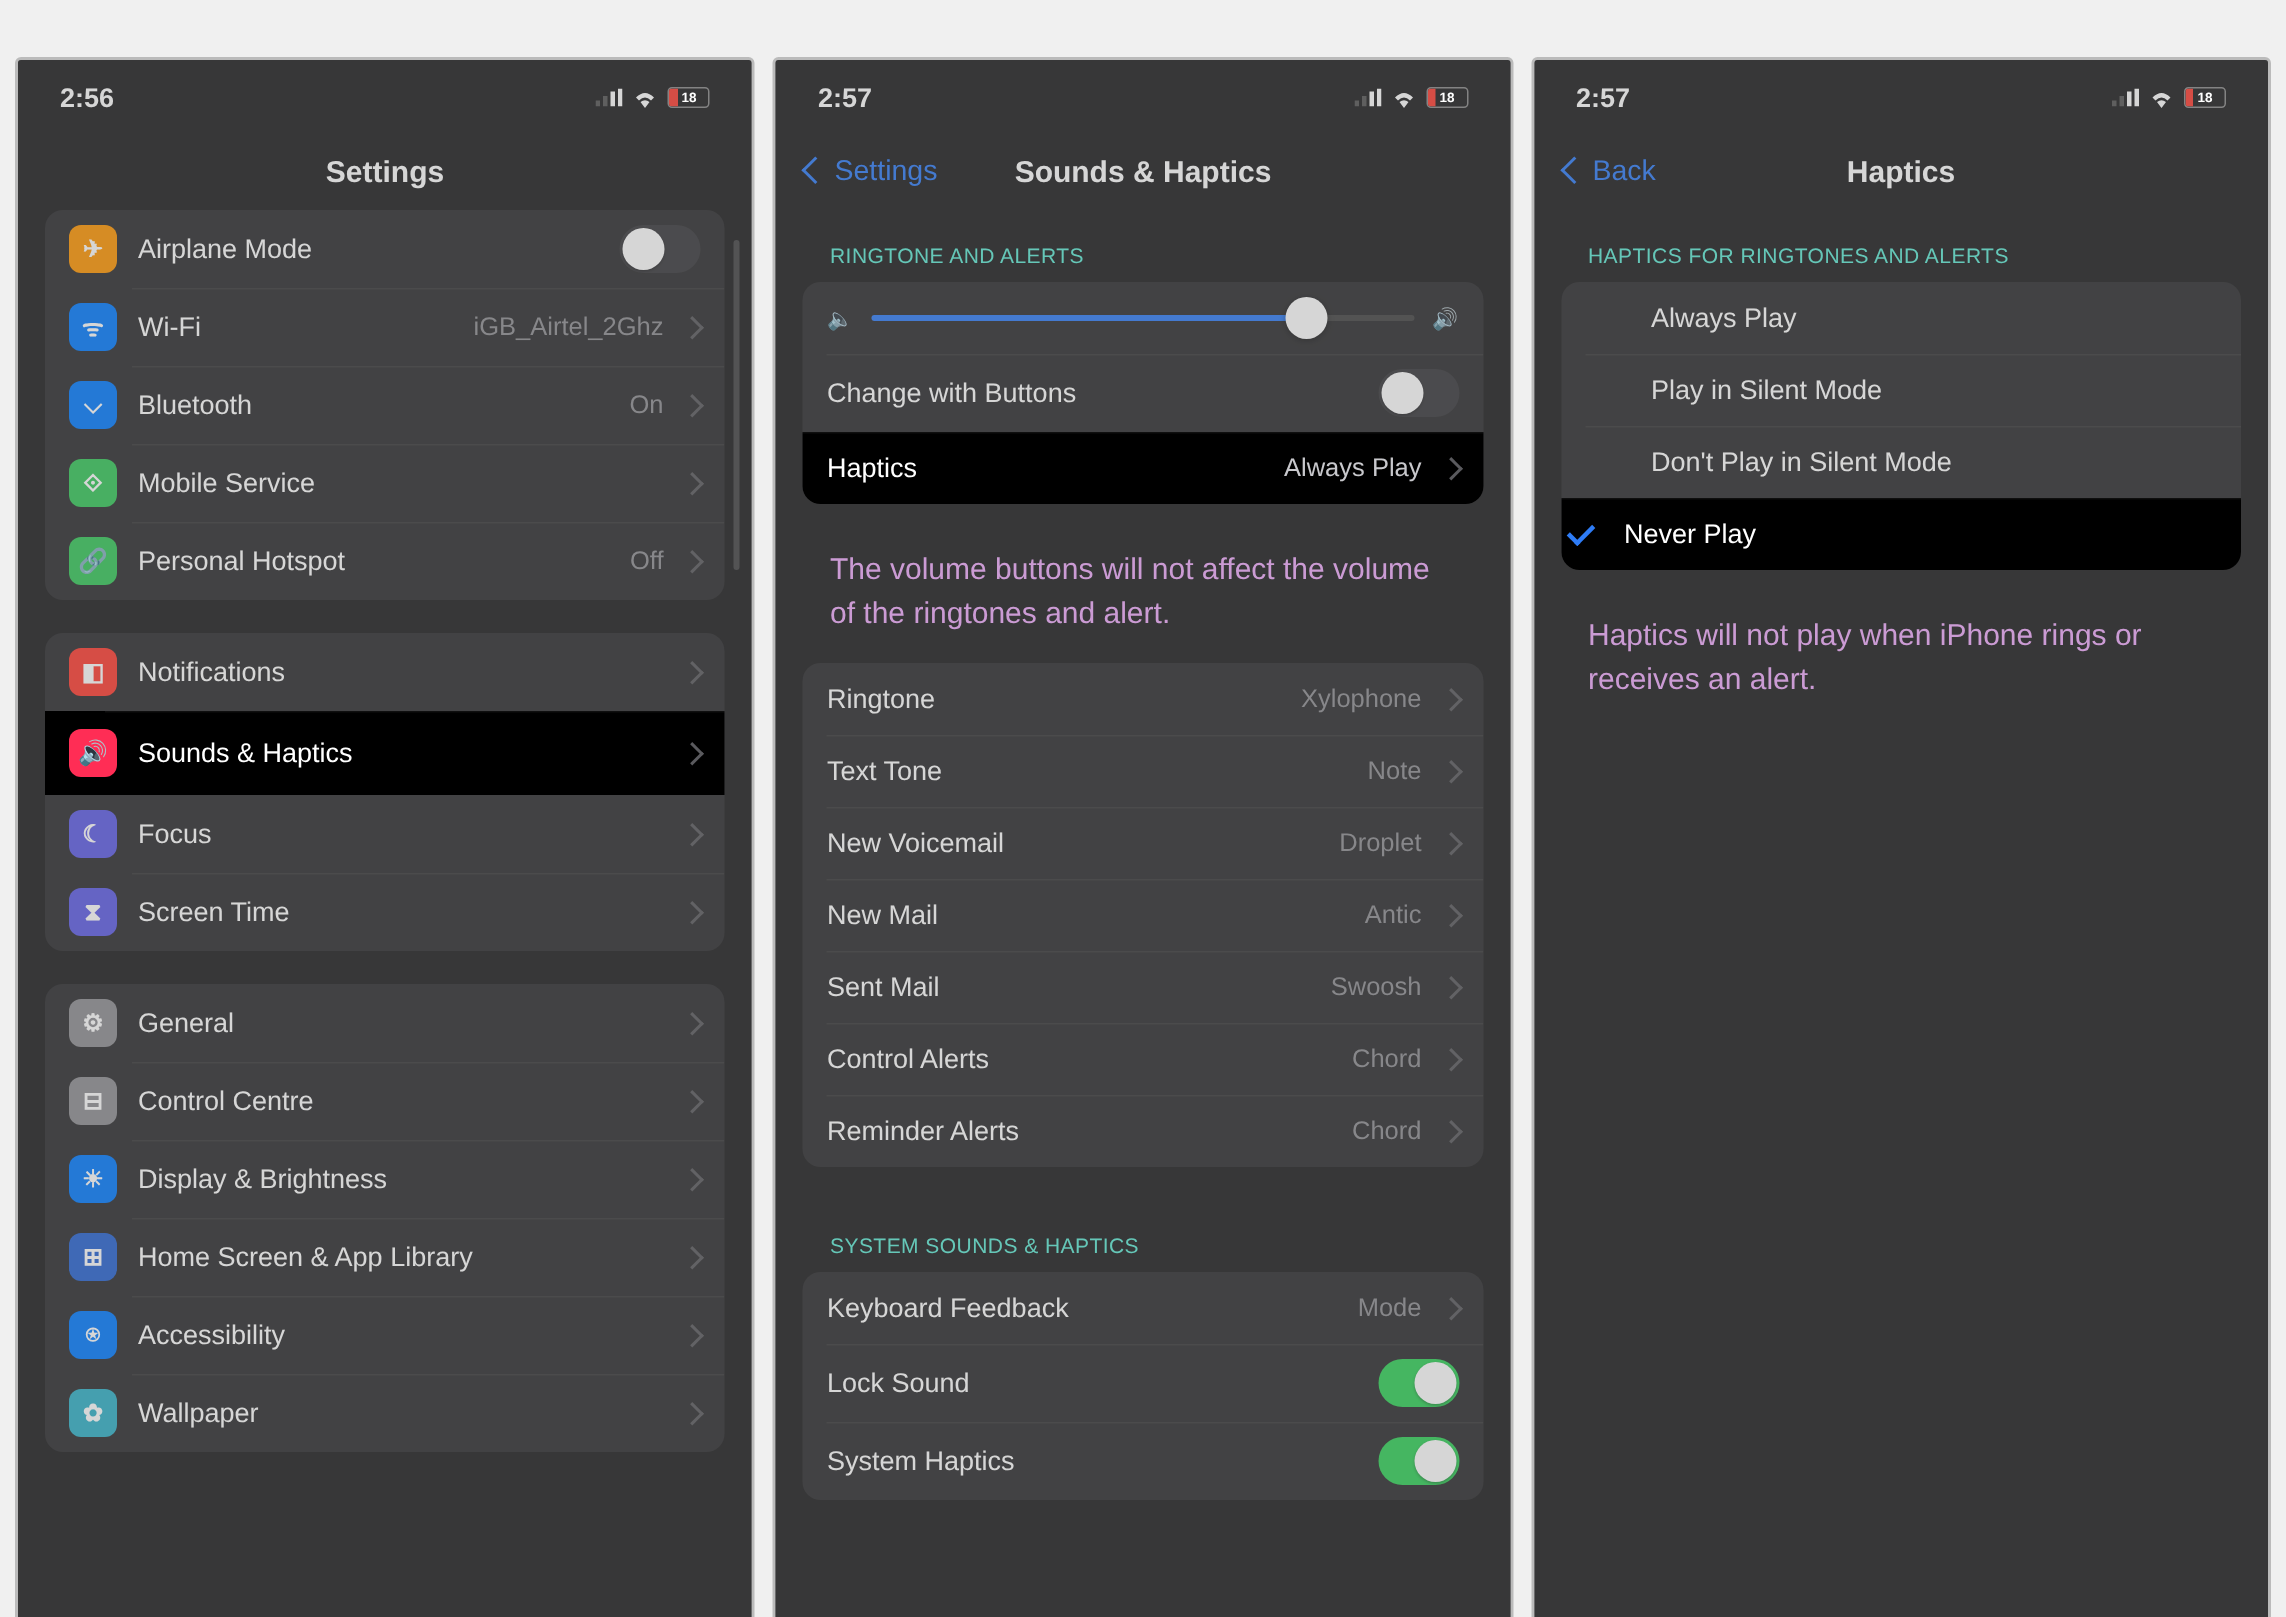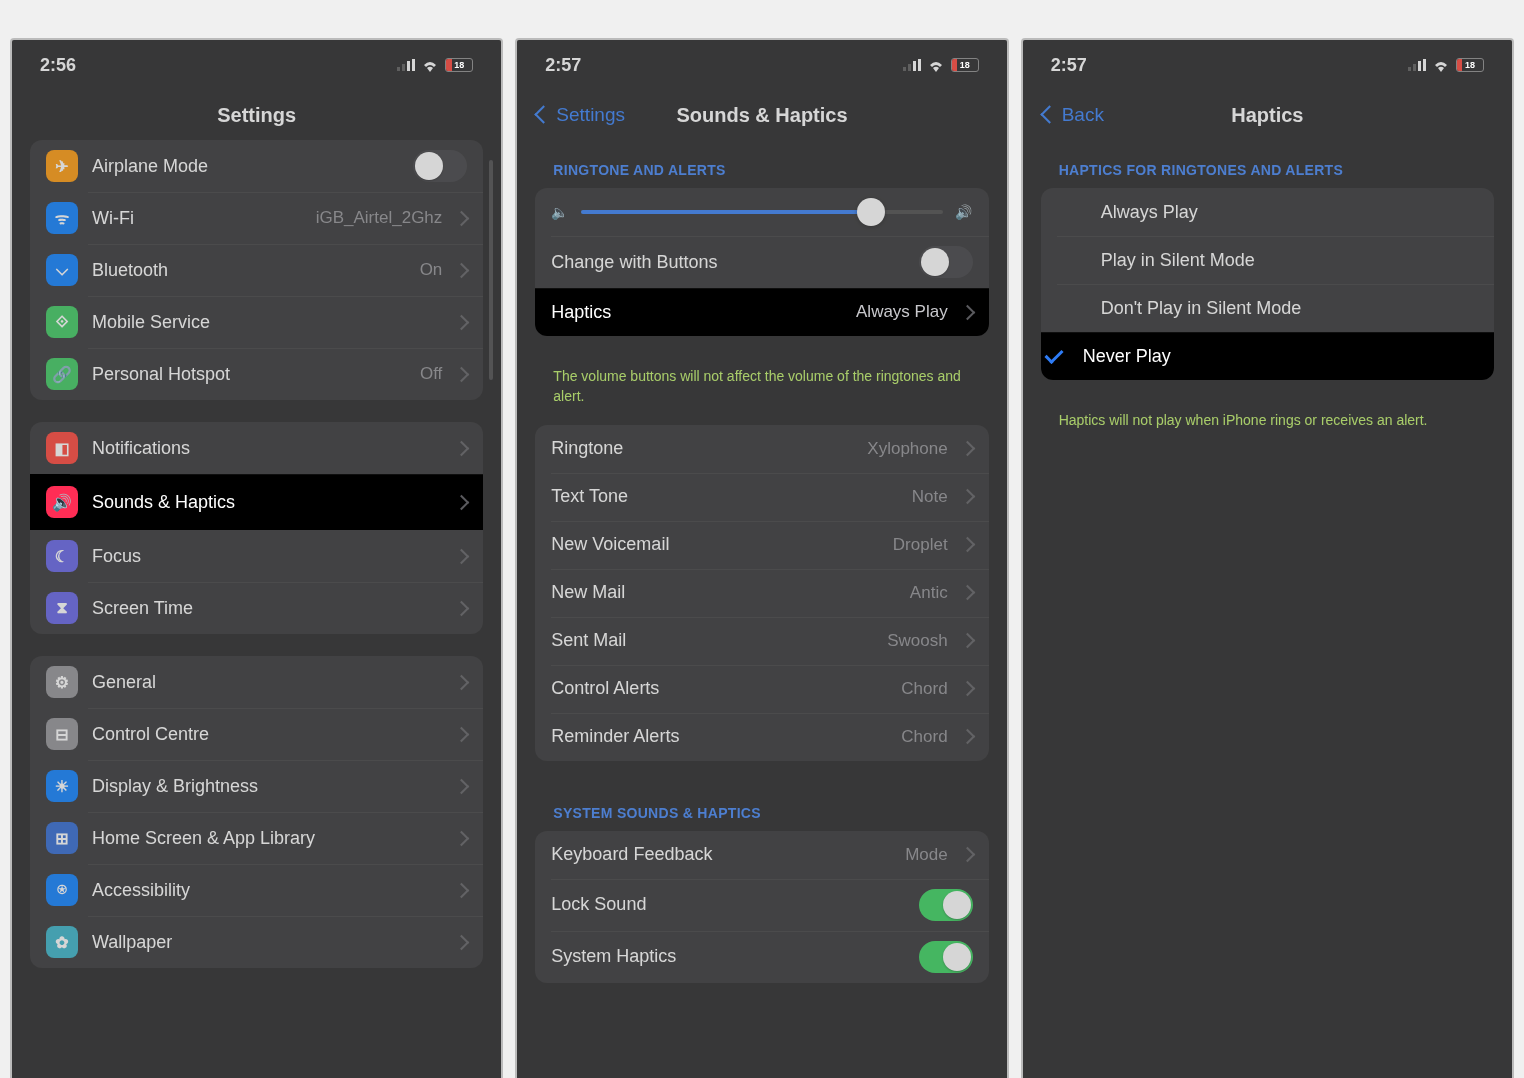--- a/index.html
+++ b/index.html
@@ -87,24 +87,23 @@
     content:""; display:inline-block; width:11px; height:11px;
     border-left:2.5px solid currentColor; border-bottom:2.5px solid currentColor;
     transform: rotate(45deg); margin-right:2px;
   }
 
   
   .content { flex:1; overflow:hidden; padding: 0 18px 10px; }
   .section-head {
     text-transform: uppercase;
     font-size: 14px;
-    color: #3b82f6;
+    color: #5eead4;
     padding: 22px 18px 10px;
     letter-spacing: .3px;
-    font-weight: bold;
   }
   .group {
     background: #2c2c2e;
     border-radius: 12px;
     overflow: hidden;
     margin-bottom: 22px;
   }
   .row {
     display: flex;
     align-items: center;
@@ -163,21 +162,21 @@
     flex:1; height:4px; background:#444; border-radius:2px; position:relative;
   }
   .slider-fill { position:absolute; left:0; top:0; bottom:0; background:#2e7cf6; border-radius:2px; }
   .slider-thumb {
     position:absolute; top:50%; width:28px; height:28px; border-radius:50%;
     background:#fff; transform:translate(-50%,-50%); box-shadow:0 1px 4px rgba(0,0,0,.4);
   }
   .vol-icon { color:#8e8e93; font-size:14px; }
 
   .footer-text {
-    font-size: 14px; color:#bef264; padding: 8px 18px 18px; line-height:1.45;
+    font-size: 20px; color:#f0abfc; padding: 8px 18px 18px; line-height:1.45;
   }
 
   
   .check {
     width:22px; display:inline-flex; justify-content:center; color:#2e7cf6;
   }
   .check-yes::before {
     content:""; display:inline-block; width:7px; height:14px;
     border-right:3px solid currentColor; border-bottom:3px solid currentColor;
     transform: rotate(45deg); margin-top:-4px;

